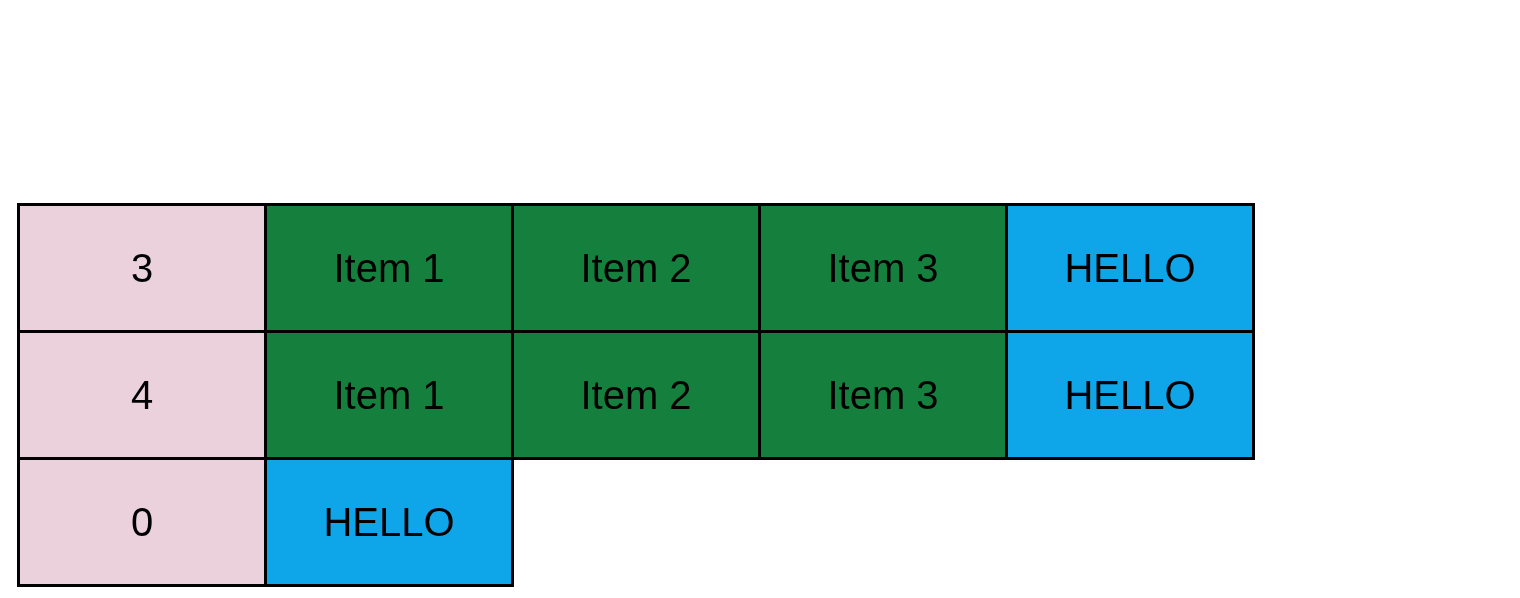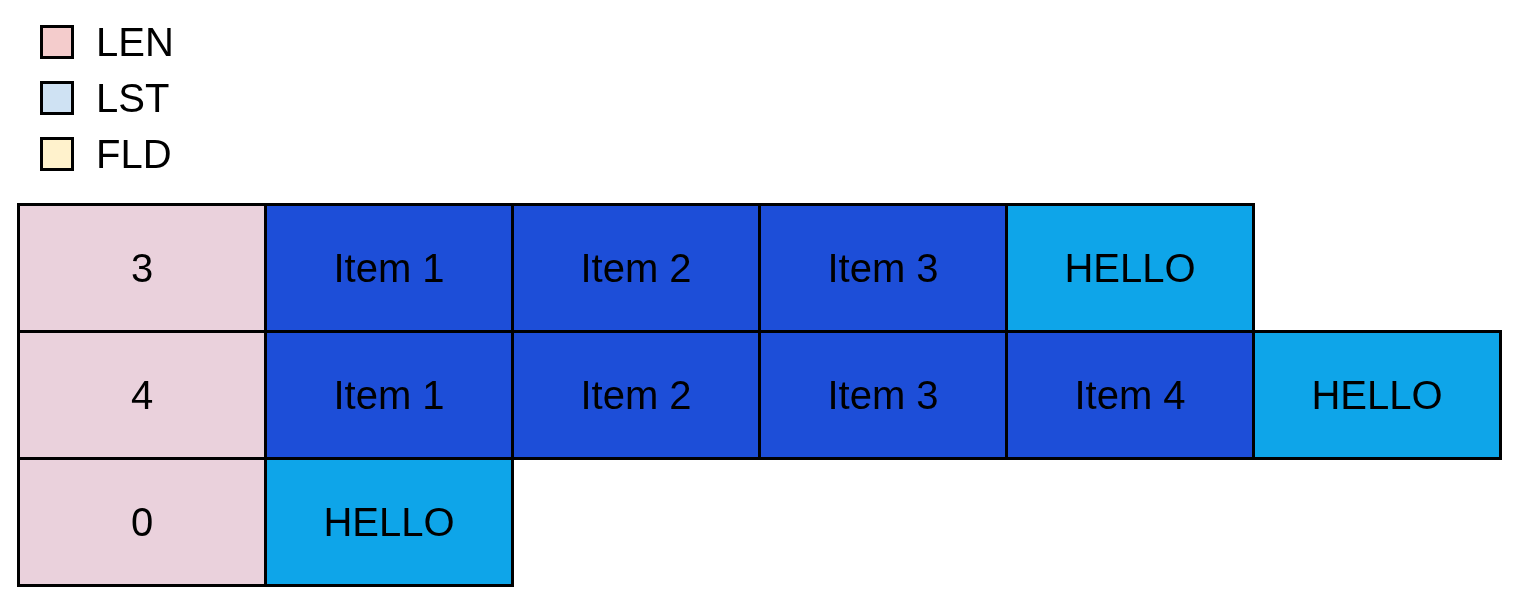--- a/index.html
+++ b/index.html
@@ -64,57 +64,42 @@
     align-items: center;
     justify-content: center;
     font-size: 40px;
     white-space: nowrap;
     flex: 0 0 auto;
   }
   .cell + .cell {
     margin-left: -3px;
   }
   .cell-LEN { background: #ead1dc; }
-  .cell-LST { background: #1d4ed8; }
+  .cell-LST { background: #15803d; }
   .cell-FLD { background: #0ea5e9; }
 </style>
 </head>
 <body>
 
 <div class="canvas">
 
-  <div class="legend">
-      <div class="legend-item">
-        <span class="legend-swatch" style="background: rgb(244, 204, 204);"></span>
-        <span class="legend-label">LEN</span>
-      </div>
-      <div class="legend-item">
-        <span class="legend-swatch" style="background: rgb(207, 226, 243);"></span>
-        <span class="legend-label">LST</span>
-      </div>
-      <div class="legend-item">
-        <span class="legend-swatch" style="background: rgb(255, 242, 204);"></span>
-        <span class="legend-label">FLD</span>
-      </div>
-    </div>
 
   <div class="grid">
       <div class="grid-row">
         <div class="cell cell-LEN">3</div>
         <div class="cell cell-LST">Item 1</div>
         <div class="cell cell-LST">Item 2</div>
         <div class="cell cell-LST">Item 3</div>
         <div class="cell cell-FLD">HELLO</div>
       </div>
       <div class="grid-row">
         <div class="cell cell-LEN">4</div>
         <div class="cell cell-LST">Item 1</div>
         <div class="cell cell-LST">Item 2</div>
         <div class="cell cell-LST">Item 3</div>
-        <div class="cell cell-LST">Item 4</div>
         <div class="cell cell-FLD">HELLO</div>
       </div>
       <div class="grid-row">
         <div class="cell cell-LEN">0</div>
         <div class="cell cell-FLD">HELLO</div>
       </div>
     </div>
 
 </div>
 

